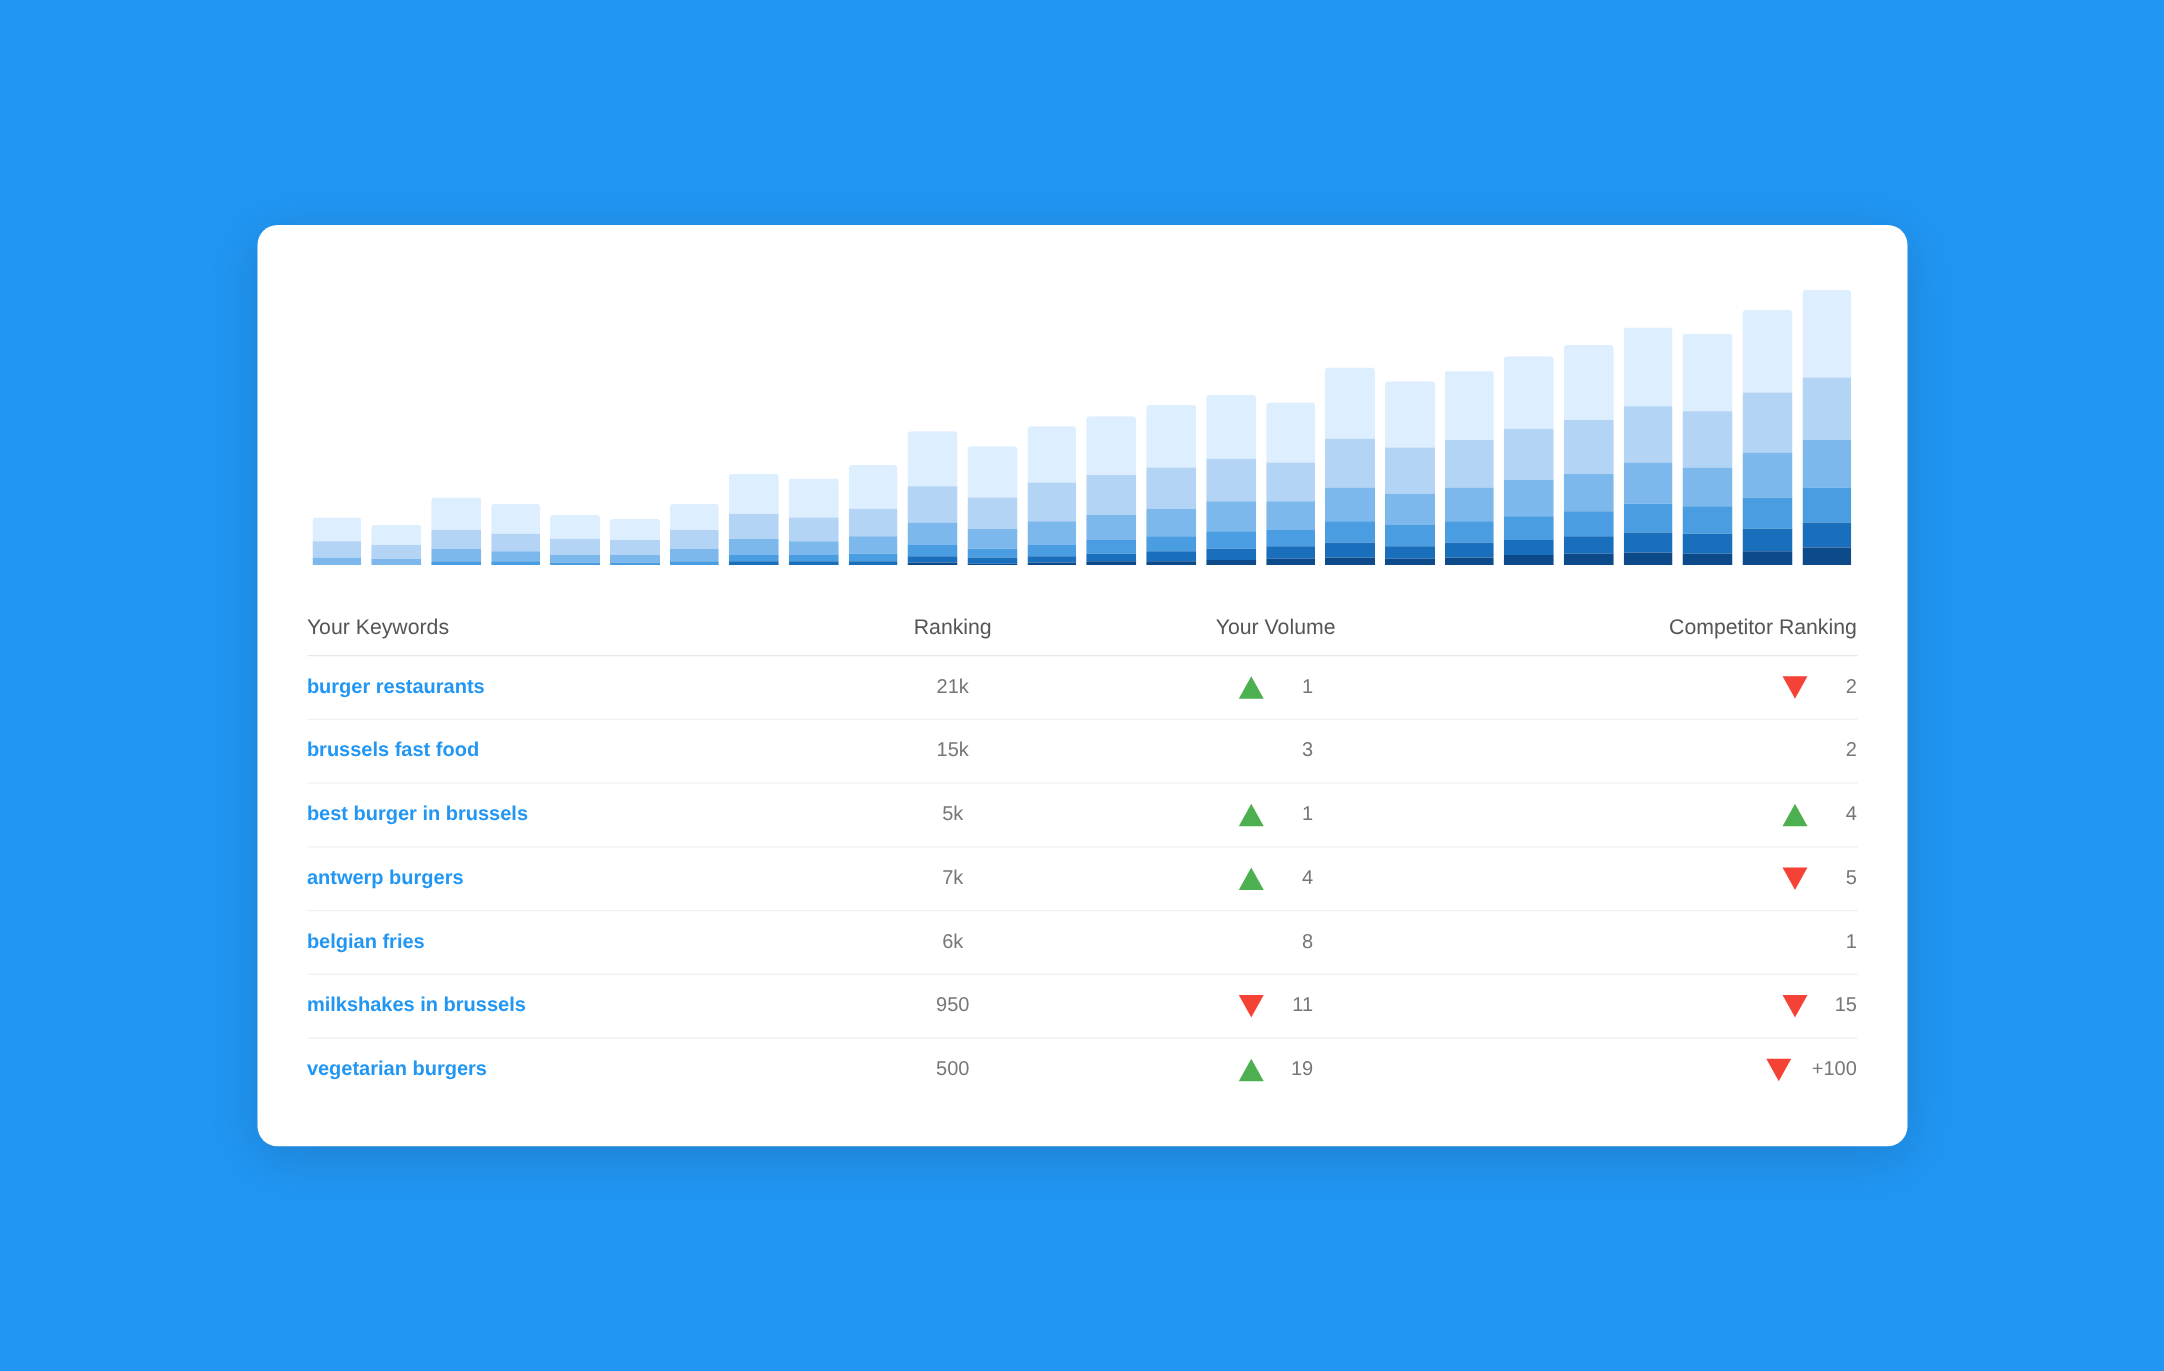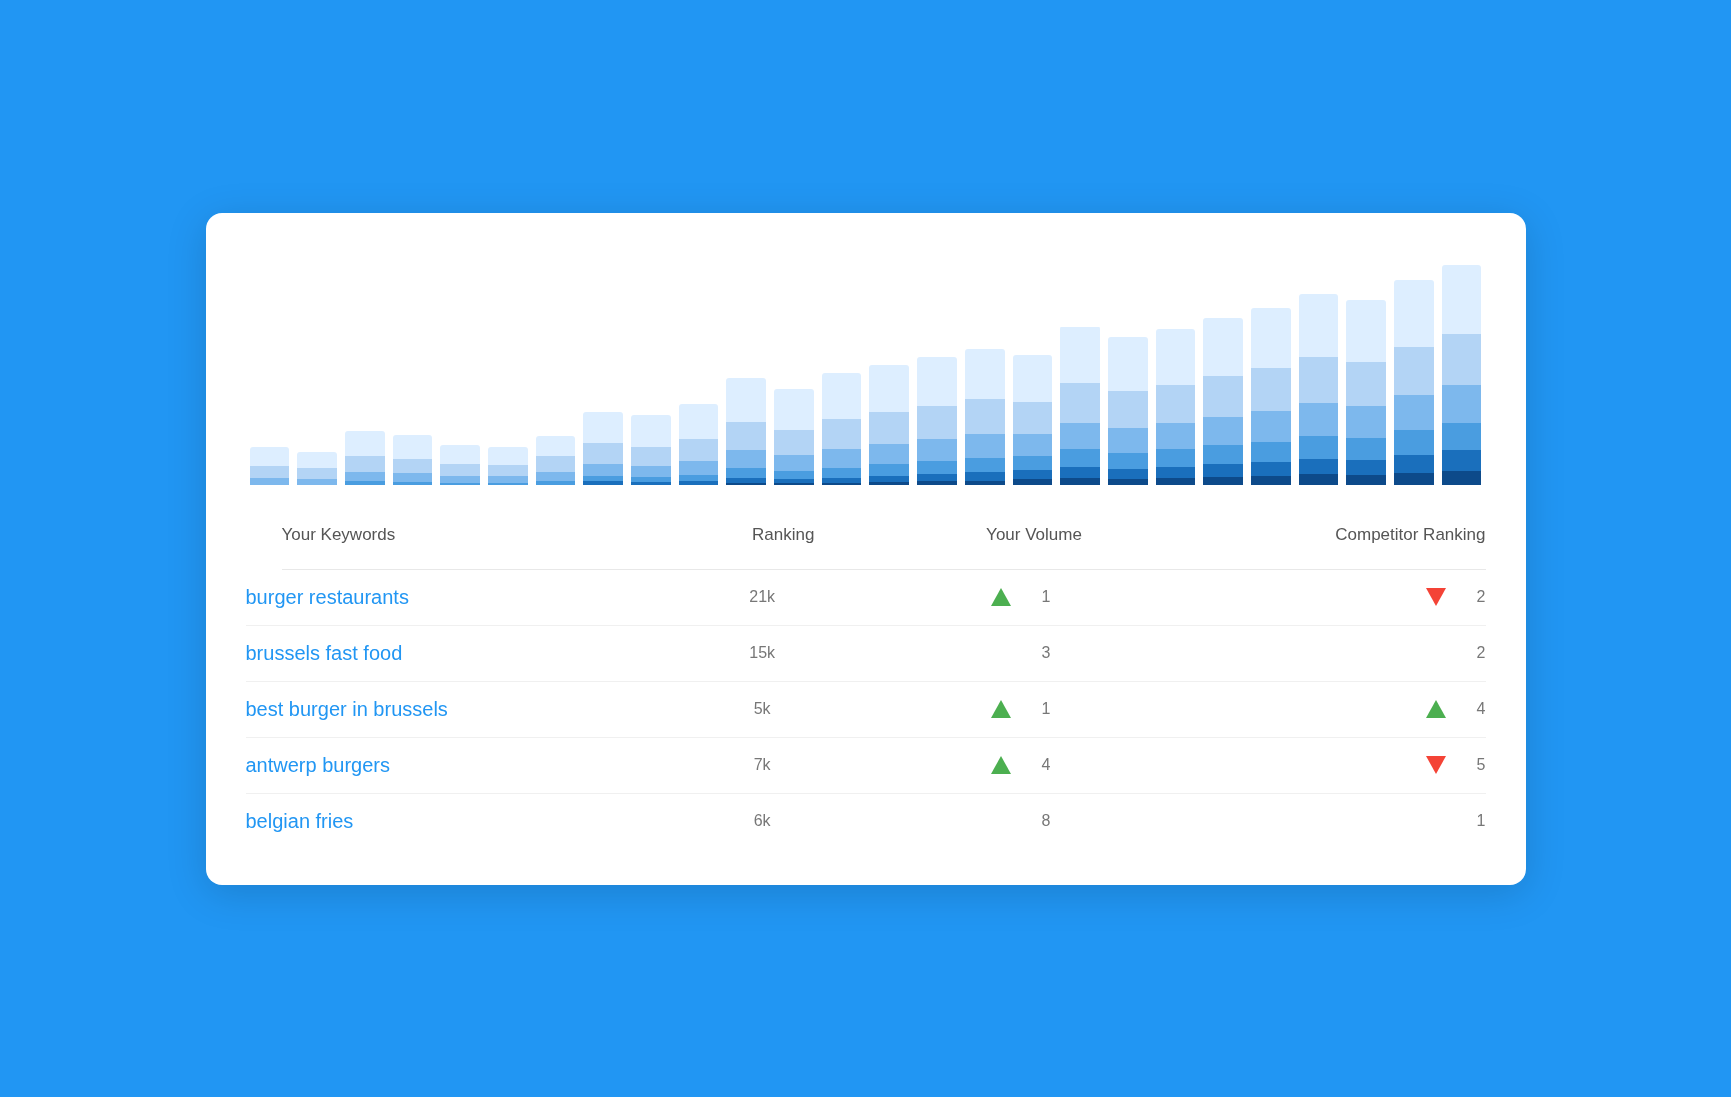--- a/index.html
+++ b/index.html
@@ -35,23 +35,22 @@
       gap: 3px;
       flex: 1;
     }
     
     .table-container {
       width: 100%;
     }
     .table-header {
       display: grid;
       grid-template-columns: 2fr 1fr 1.5fr 1.5fr;
-      padding: 8px 0 24px;
+      padding: 8px 0 12px;
       border-bottom: 1.5px solid #e8e8e8;
-      margin-left: 36px;
     }
     .table-header span {
       font-size: 17px;
       color: #555;
       font-weight: 400;
     }
     .table-header span:not(:first-child) {
       text-align: center;
     }
     .table-header span:last-child {
@@ -62,22 +61,22 @@
       grid-template-columns: 2fr 1fr 1.5fr 1.5fr;
       padding: 16px 0;
       border-bottom: 1px solid #f0f0f0;
       align-items: center;
     }
     .table-row:last-child {
       border-bottom: none;
     }
     .keyword-name {
       color: #2196f3;
-      font-size: 20px;
-      font-weight: 400;
+      font-size: 16px;
+      font-weight: 700;
     }
     .volume {
       text-align: center;
       color: #777;
       font-size: 16px;
     }
     .your-ranking {
       display: flex;
       align-items: center;
       justify-content: center;
@@ -426,15 +425,39 @@
           <span class="volume">6k</span>
           <div class="your-ranking">
             <span class="arrow-none"></span>
             <span class="ranking-num">8</span>
           </div>
           <div class="competitor-ranking">
             <span class="arrow-none"></span>
             <span class="ranking-num">1</span>
           </div>
         </div>
+        <div class="table-row">
+          <span class="keyword-name">milkshakes in brussels</span>
+          <span class="volume">950</span>
+          <div class="your-ranking">
+            <span class="arrow-down"></span>
+            <span class="ranking-num">11</span>
+          </div>
+          <div class="competitor-ranking">
+            <span class="arrow-down"></span>
+            <span class="ranking-num">15</span>
+          </div>
+        </div>
+        <div class="table-row">
+          <span class="keyword-name">vegetarian burgers</span>
+          <span class="volume">500</span>
+          <div class="your-ranking">
+            <span class="arrow-up"></span>
+            <span class="ranking-num">19</span>
+          </div>
+          <div class="competitor-ranking">
+            <span class="arrow-down"></span>
+            <span class="ranking-num">+100</span>
+          </div>
+        </div>
       </div>
   </div>
 </div>
 
 </body></html>

